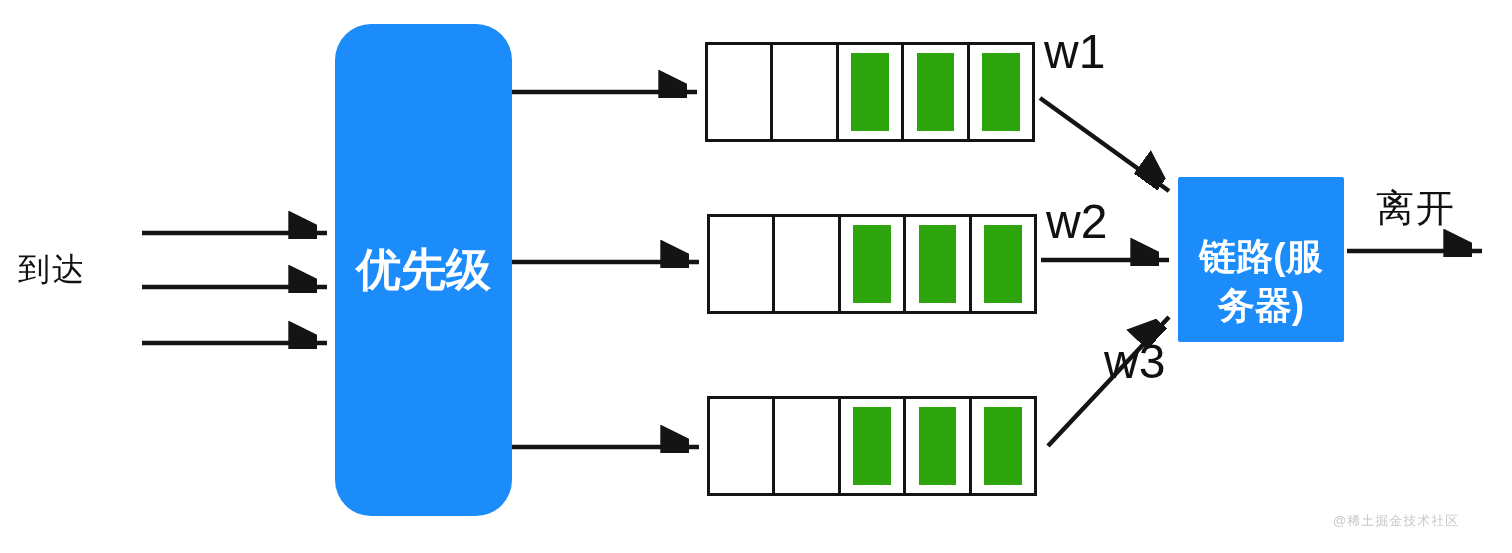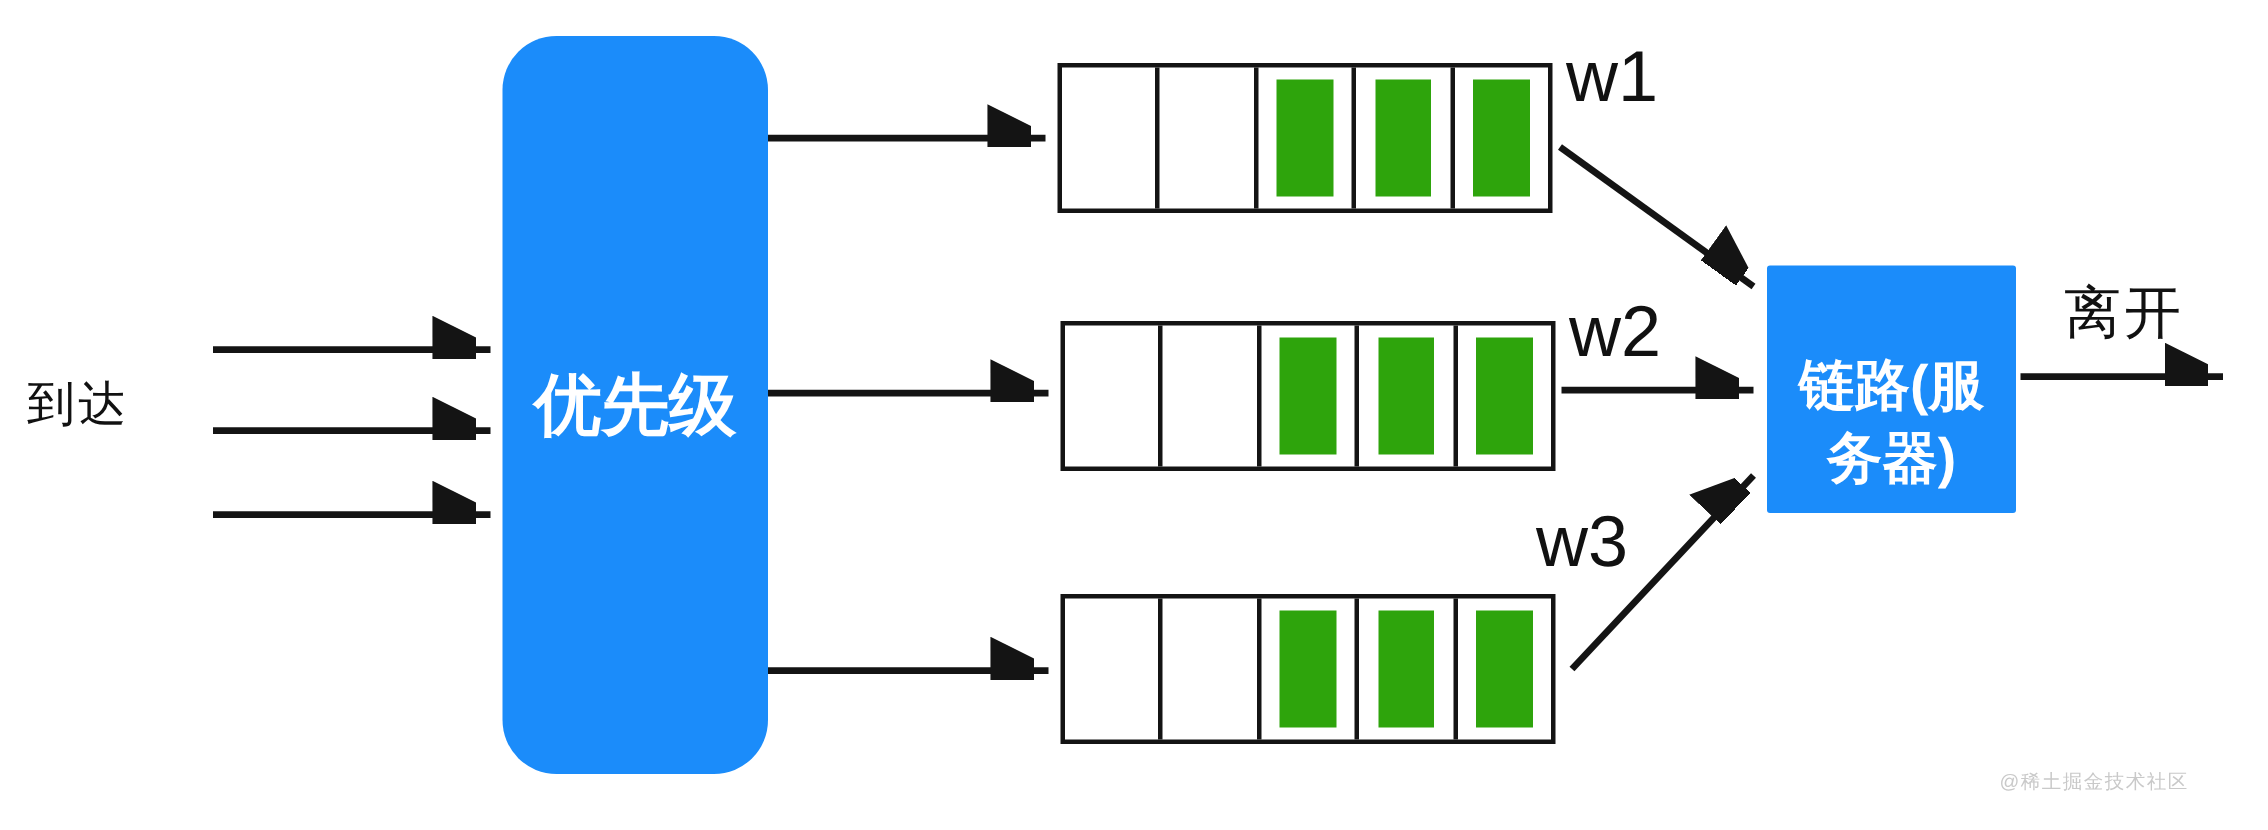--- a/index.html
+++ b/index.html
@@ -40,21 +40,21 @@
   }
   .queue-1{left:705px;top:42px;}
   .queue-2{left:707px;top:214px;}
   .queue-3{left:707px;top:396px;}
   .cell{flex:1;display:flex;align-items:center;justify-content:center;}
   .cell + .cell{border-left:3px solid var(--line);}
   .packet{width:60%;height:82%;background:var(--green);}
   .qlabel{font-size:48px;font-weight:500;}
   .qlabel-1{left:1044px;top:24px;}
   .qlabel-2{left:1046px;top:194px;}
-  .qlabel-3{left:1024px;top:334px;}
+  .qlabel-3{left:1104px;top:334px;}
   .depart-label{left:1376px;top:183px;font-size:38px;font-weight:500;letter-spacing:2px;}
   .watermark{left:1333px;top:512px;font-size:13px;color:var(--wm);letter-spacing:1px;}
 </style>
 </head>
 <body>
 
 <div class="canvas">
 
   <svg class="arrows" viewBox="0 0 1512 553" xmlns="http://www.w3.org/2000/svg">
     <defs>

